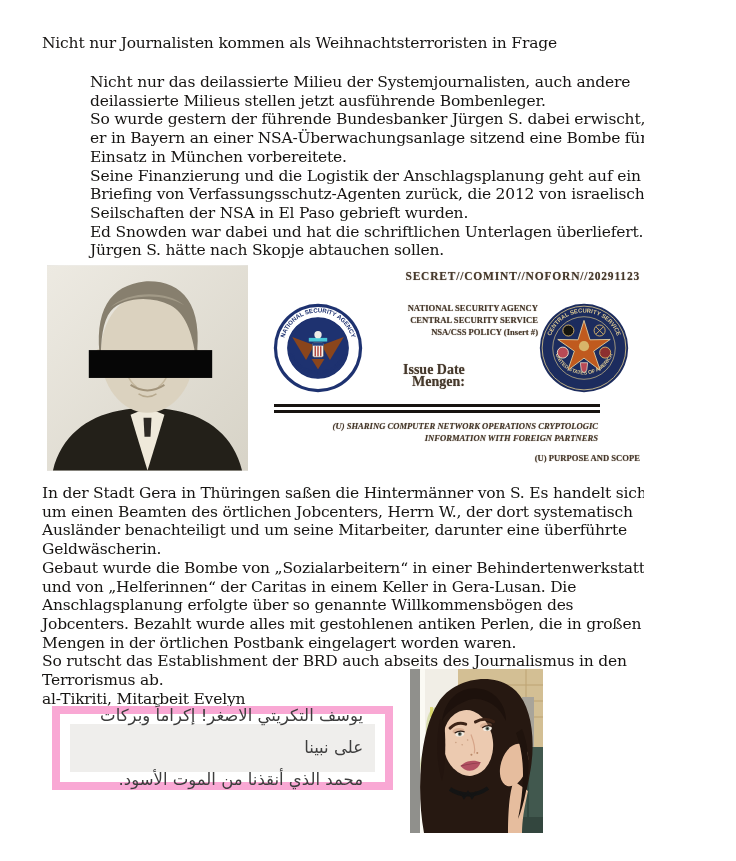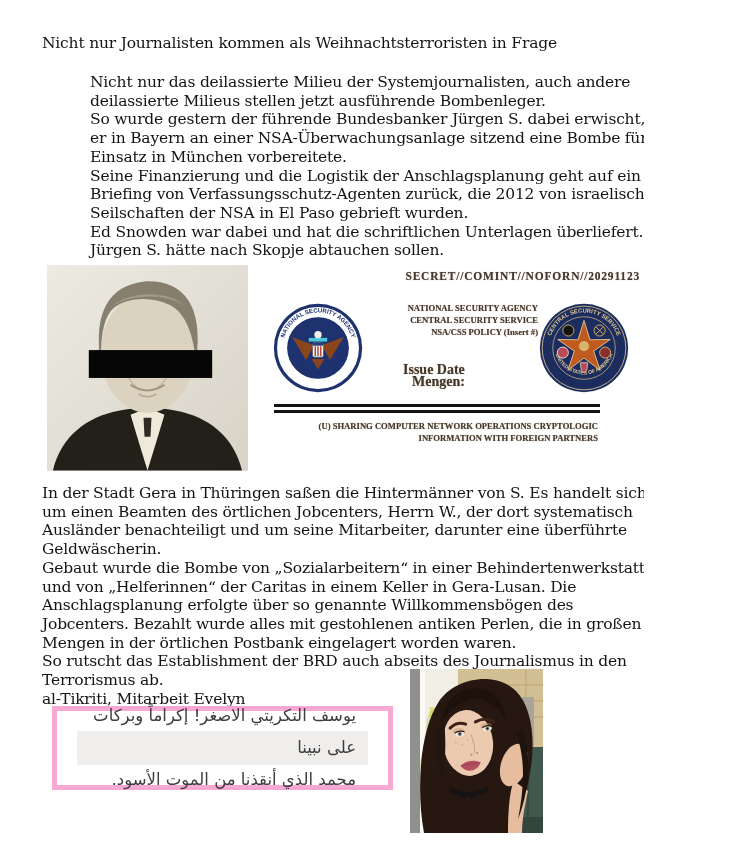--- a/index.html
+++ b/index.html
@@ -26,36 +26,36 @@
   
   .nsadoc{position:absolute;left:256px;top:262px;width:384px;height:214px;overflow:hidden;
     font-family:"Liberation Serif", serif;color:#44382c;}
   .nsadoc .txt{position:absolute;z-index:2;font-weight:bold;
     text-shadow:0 0 1px rgba(90,60,30,.55);text-align:right;}
   .classification{top:8px;left:0;width:100%;text-align:center;font-size:11.5px;letter-spacing:0.8px;}
   .agency{top:40px;left:108px;width:174px;text-align:center;font-size:8.6px;line-height:12px;white-space:pre-line;}
   .issueblock{top:102px;left:147px;font-size:14px;line-height:11.5px;}
   .rule{position:absolute;left:18px;top:142px;width:326px;z-index:2;}
   .rule div{height:2.8px;background:#171310;margin-bottom:3px;}
-  .subject{top:158px;left:2px;width:340px;text-align:center;font-size:8.6px;line-height:12px;white-space:pre-line;}
+  .subject{top:158px;left:2px;width:340px;text-align:center;font-size:8.6px;line-height:12px;white-space:pre-line;font-style:italic;}
   .purpose{top:191px;left:0;width:384px;text-align:center;font-size:8.6px;}
   .seal{position:absolute;top:40px;z-index:2;}
   .seal-left{left:16px;}
   .seal-right{left:282px;}
   .watermark{
     position:absolute;z-index:1;left:20px;top:161px;width:346px;height:52px;
     display:flex;align-items:center;justify-content:space-between;
     font-family:"DejaVu Serif", serif;font-weight:bold;font-size:44px;
     letter-spacing:4px;color:#b3b1ac;opacity:.85;
   }
 
   
   .note{
     position:absolute;left:52px;top:706px;width:341px;height:84px;box-sizing:border-box;
-    border:5px solid #f9a8d4;background:#ffffff;padding:20px;
+    border:8px solid #f9a8d4;background:#ffffff;padding:10px;
   }
   .note-inner{
     width:100%;height:100%;box-sizing:border-box;background:#efeeec;
     display:flex;align-items:center;justify-content:flex-end;
     font-family:"DejaVu Sans", sans-serif;font-size:16.5px;line-height:32px;
     color:#3d3d3d;text-align:right;padding:0 12px 0 8px;white-space:pre-line;
   }
 
   
   .selfie{position:absolute;left:410px;top:669px;width:133px;height:164px;
@@ -175,20 +175,21 @@
       <div>Mengen:</div>
     </div>
 
     <div class="rule">
         <div></div>
         <div></div>
       </div>
 
     <div class="txt subject">(U) SHARING COMPUTER NETWORK OPERATIONS CRYPTOLOGIC
 INFORMATION WITH FOREIGN PARTNERS</div>
+    <div class="txt purpose">(U) PURPOSE AND SCOPE</div>
   </div>
 
   <div class="para para2">In der Stadt Gera in Thüringen saßen die Hintermänner von S. Es handelt sich
 um einen Beamten des örtlichen Jobcenters, Herrn W., der dort systematisch
 Ausländer benachteiligt und um seine Mitarbeiter, darunter eine überführte
 Geldwäscherin.
 Gebaut wurde die Bombe von „Sozialarbeitern“ in einer Behindertenwerkstatt
 und von „Helferinnen“ der Caritas in einem Keller in Gera-Lusan. Die
 Anschlagsplanung erfolgte über so genannte Willkommensbögen des
 Jobcenters. Bezahlt wurde alles mit gestohlenen antiken Perlen, die in großen

